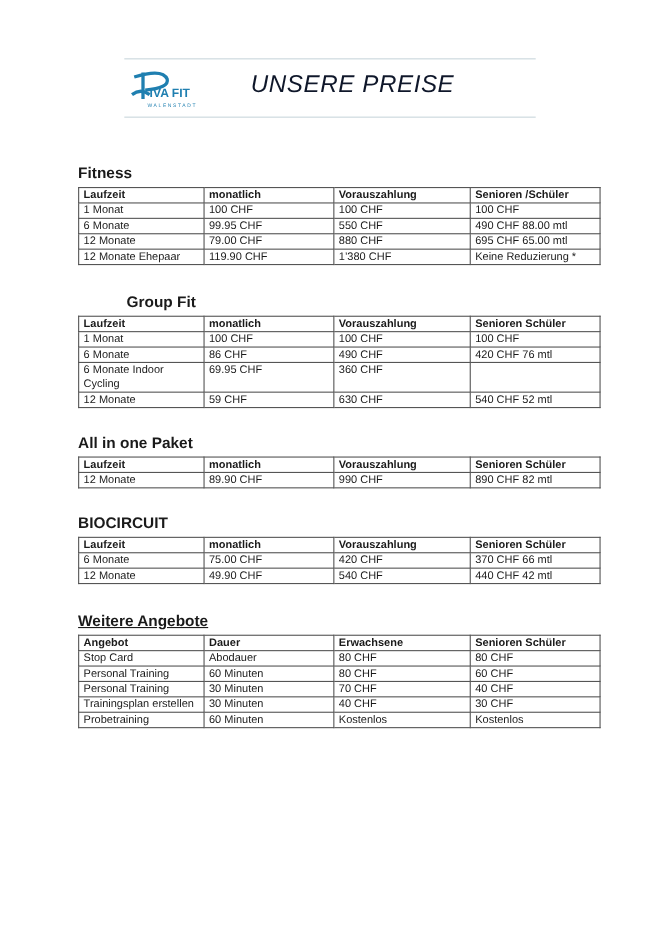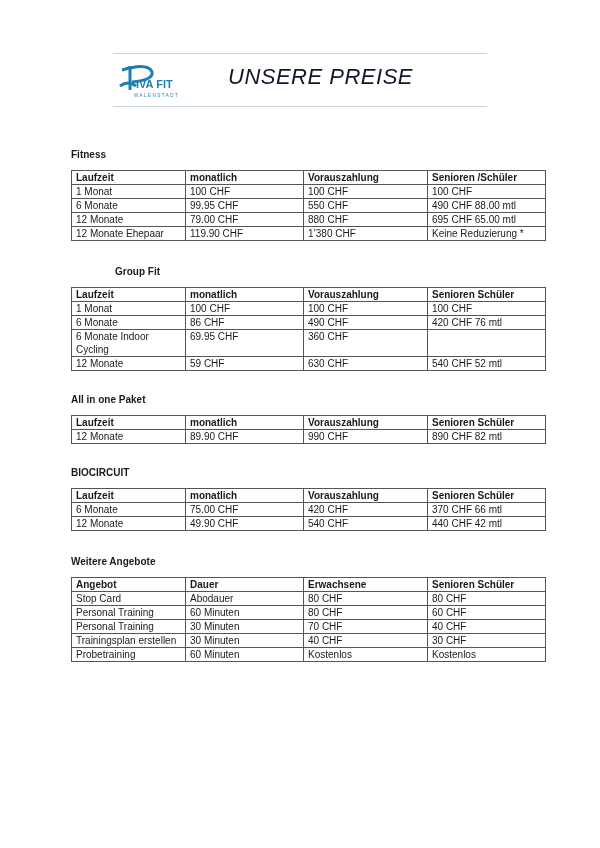--- a/index.html
+++ b/index.html
@@ -16,21 +16,21 @@
       position: absolute; left: 118px; top: 60px; width: 80px; height: 40px;
     }
     .page-title {
       position: absolute; left: 228px; top: 64px;
       font-size: 22px; font-style: italic; color: #0f172a;
       letter-spacing: 0.5px;
       font-family: "Liberation Sans", sans-serif;
     }
     .section-title {
       position: absolute; left: 71px;
-      font-size: 10px; font-weight: bold;
+      font-size: 14px; font-weight: bold;
     }
     table.price {
       position: absolute; left: 71px; width: 474px;
       border-collapse: collapse; table-layout: fixed;
       font-size: 10px; line-height: 13px;
     }
     table.price td, table.price th {
       border: 1px solid #555;
       padding: 0 4px; vertical-align: top; text-align: left;
       height: 13px;
@@ -189,21 +189,21 @@
   </tr>
   <tr>
     <td>12 Monate</td>
     <td>49.90 CHF</td>
     <td>540 CHF</td>
     <td>440 CHF 42 mtl</td>
   </tr>
 </tbody>
   </table>
 
-<div class="section-title" style="top:556px;">Weitere Angebote</div>
+<div class="section-title" style="top:556px;text-decoration:underline;">Weitere Angebote</div>
 <table class="price" style="top:577px;">
   <colgroup>
       <col class="c1">
       <col class="c2">
       <col class="c3">
       <col class="c4">
     </colgroup>
   <tbody>
       <tr>
     <th>Angebot</th>

